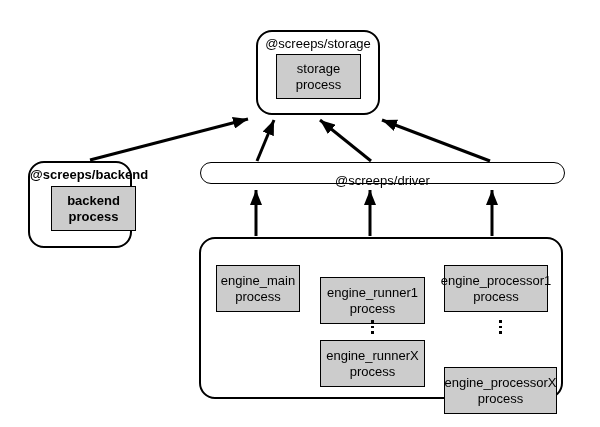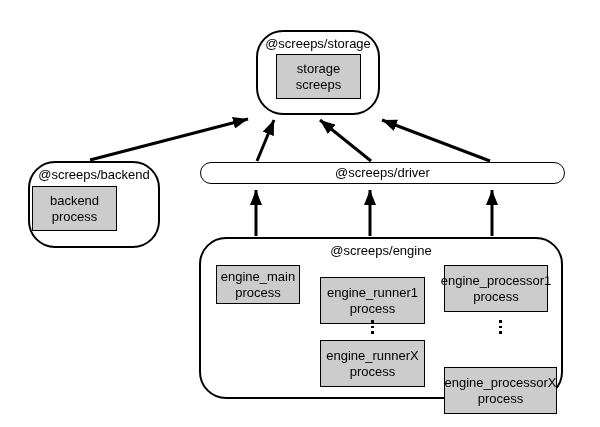--- a/index.html
+++ b/index.html
@@ -10,30 +10,30 @@
     color:var(--text,#000);
     overflow:hidden;
   }
   .canvas{position:relative;width:600px;height:427px;background:var(--background,#fff);}
   .arrows{position:absolute;left:0;top:0;pointer-events:none;}
   .arrows line{stroke:var(--arrow,#000);stroke-width:3;}
   .node{
     position:absolute;
     background:var(--node-fill,#fff);
     border:2px solid var(--node-border,#000);
-    border-radius:27px;
+    border-radius:16px;
     box-sizing:border-box;
   }
   .nlabel{
     position:absolute;left:0;right:0;top:4px;
     text-align:center;font-size:13px;line-height:16px;
     white-space:nowrap;
   }
   .pill{border-radius:11px;border-width:1.5px;}
-  .pill .nlabel{top:0;height:100%;display:flex;align-items:center;justify-content:center;}
+  .pill .nlabel{top:8px;height:100%;display:flex;align-items:center;justify-content:center;}
   .process{
     position:absolute;
     background:var(--process-fill,#ccc);
     border:1px solid var(--process-border,#000);
     box-sizing:border-box;
     display:flex;align-items:center;justify-content:center;
     text-align:center;font-size:13px;line-height:16px;
     white-space:pre-line;
   }
   .vdots{
@@ -58,37 +58,36 @@
     <line x1="371" y1="161" x2="320" y2="120" marker-end="url(#ah)"></line>
     <line x1="490" y1="161" x2="382" y2="120" marker-end="url(#ah)"></line>
     <line x1="256" y1="236" x2="256" y2="190" marker-end="url(#ah)"></line>
     <line x1="370" y1="236" x2="370" y2="190" marker-end="url(#ah)"></line>
     <line x1="492" y1="236" x2="492" y2="190" marker-end="url(#ah)"></line>
   </svg>
 
   <div class="node" style="left:256px;top:30px;width:124px;height:85px;">
     <div class="nlabel">@screeps/storage</div>
     <div class="process" style="left:18px;top:22px;width:85px;height:45px;">storage
-screeps</div>
+process</div>
   </div>
 
-  <div class="node" style="left:28px;top:161px;width:132px;height:87px;">
+  <div class="node" style="left:28px;top:161px;width:104px;height:87px;font-weight:bold;">
     <div class="nlabel">@screeps/backend</div>
-    <div class="process" style="left:2px;top:23px;width:85px;height:45px;text-align:center;">backend
+    <div class="process" style="left:21px;top:23px;width:85px;height:45px;text-align:center;">backend
 process</div>
   </div>
 
   <div class="node pill" style="left:200px;top:162px;width:365px;height:22px;">
     <div class="nlabel">@screeps/driver</div>
   </div>
 
   <div class="node" style="left:199px;top:237px;width:364px;height:162px;">
-    <div class="nlabel">@screeps/engine</div>
 
-    <div class="process" style="left:15px;top:26px;width:84px;height:39px;">engine_main
+    <div class="process" style="left:15px;top:26px;width:84px;height:47px;">engine_main
 process</div>
 
     <div class="process" style="left:119px;top:26px;width:105px;height:47px;margin-top:12px;">engine_runner1
 process</div>
 
     <div class="process" style="left:243px;top:26px;width:104px;height:47px;">engine_processor1
 process</div>
 
     <div class="vdots" style="left:119px;top:77px;width:105px;height:22px;">
       <span></span>

